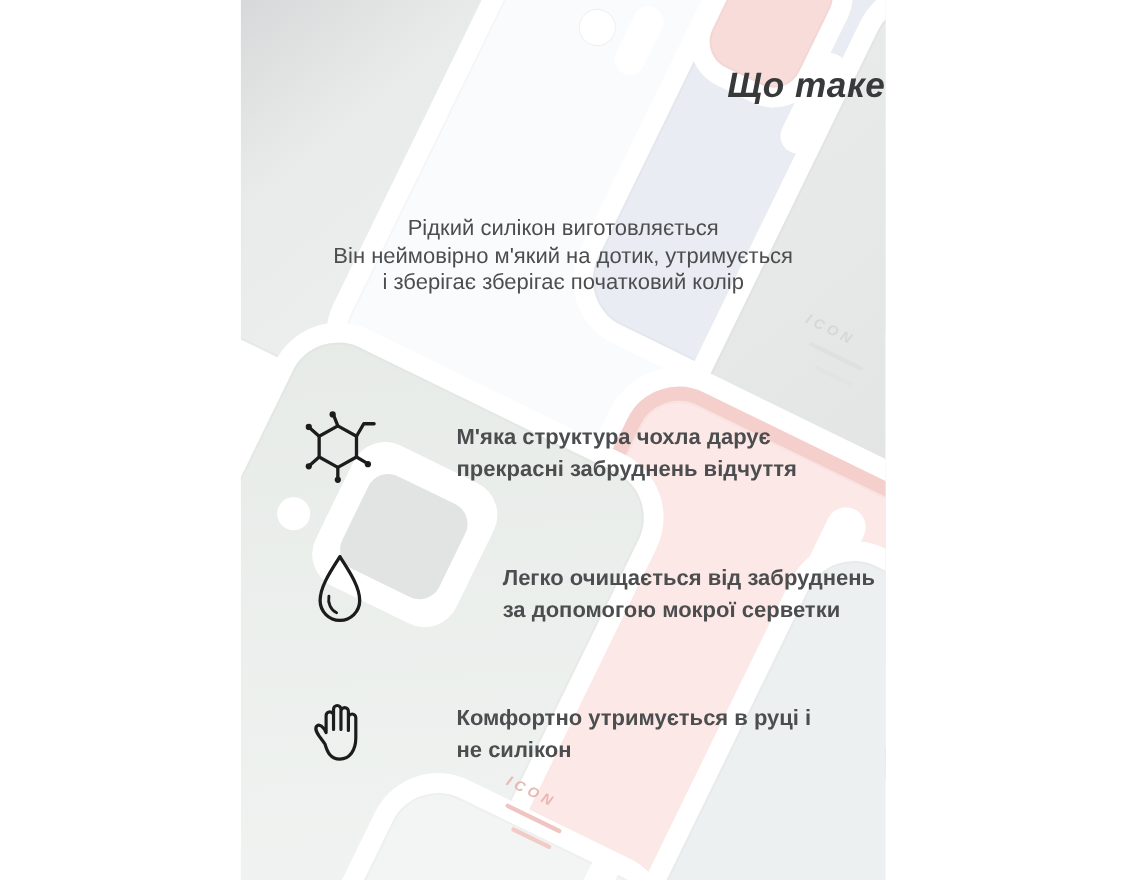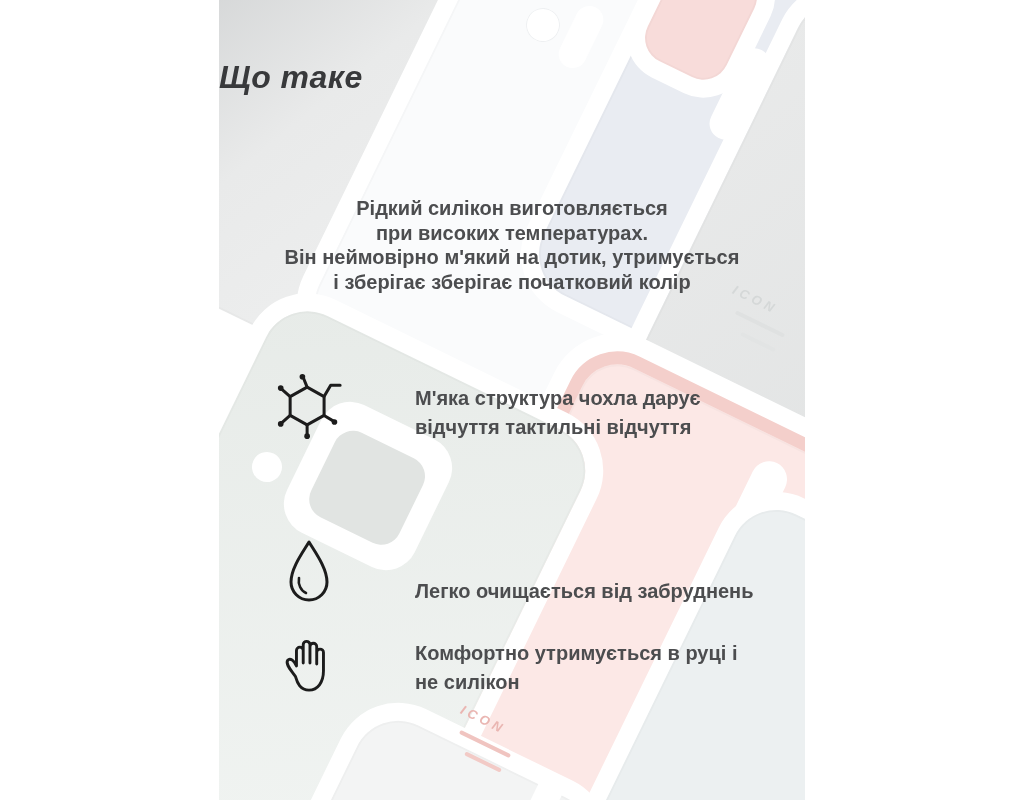--- a/index.html
+++ b/index.html
@@ -38,27 +38,27 @@
   .wm-gray{left:512px;top:292px;color:#d5d8d8;}
   .wm-pink{left:240px;top:712px;color:#eab6b2;}
   .wm-bar{position:absolute;height:4px;border-radius:2px;transform:rotate(26deg);}
   .bar-g1{left:514px;top:322px;width:54px;background:#dfe1e1;}
   .bar-g2{left:520px;top:340px;width:38px;background:#e2e4e4;}
   .bar-p1{left:238px;top:742px;width:56px;background:#f0c4c0;}
   .bar-p2{left:244px;top:760px;width:40px;background:#f2cac6;}
 
   
   .fg{position:absolute;left:0;top:0;width:100%;height:100%;z-index:5;}
-  .title{position:absolute;top:56px;left:0;width:100%;text-align:left;
+  .title{position:absolute;top:56px;left:0;width:100%;text-align:right;
          font-weight:bold;font-style:italic;font-size:32px;line-height:42px;
          color:#38393b;letter-spacing:0.5px;}
   .intro{position:absolute;top:196px;left:0;width:100%;text-align:center;
-         font-weight:bold;font-size:20px;line-height:24.5px;color:#4c4d4f;}
+         font-weight:normal;font-size:20px;line-height:24.5px;color:#4c4d4f;}
   .feature{position:absolute;left:54px;display:flex;align-items:flex-end;}
-  .f1{top:370px;} .f2{top:536px;} .f3{top:633px;}
+  .f1{top:370px;} .f2{top:500px;gap:42px;} .f3{top:633px;}
   .icon-box{width:72px;display:flex;justify-content:center;align-items:center;flex:0 0 72px;}
   .feature-text{margin-left:70px;font-weight:bold;font-size:20px;line-height:29px;
                 color:#4c4d4f;white-space:nowrap;}
   svg{display:block;}
 </style>
 </head>
 <body>
 
 <div class="canvas">
   <div class="poster">
@@ -88,21 +88,20 @@
     <div class="wm-bar bar-p1"></div>
     <div class="wm-bar bar-p2"></div>
 
     <div class="fg">
       <div class="title">
         <div>Що таке</div>
       </div>
 
       <div class="intro">
         <div>Рідкий силікон виготовляється</div>
-        <div>при високих температурах.</div>
         <div>Він неймовірно м'який на дотик, утримується</div>
         <div>і зберігає зберігає початковий колір</div>
       </div>
 
       <div class="feature f1">
         <div class="icon-box">
           <svg width="66" height="72" viewBox="0 0 70 76" fill="none" stroke="#1c1c1c" stroke-width="3.2" stroke-linecap="round" stroke-linejoin="round">
             <polygon points="33,18 51,28 51,48 33,58 15,48 15,28"></polygon>
             <line x1="15" y1="28" x2="6" y2="20"></line>
               <circle cx="5" cy="19" r="3" fill="#1c1c1c" stroke="none"></circle>
@@ -112,33 +111,34 @@
               <circle cx="33" cy="70" r="3" fill="#1c1c1c" stroke="none"></circle>
             <line x1="51" y1="48" x2="61" y2="54"></line>
               <circle cx="62" cy="55" r="3" fill="#1c1c1c" stroke="none"></circle>
             <line x1="33" y1="18" x2="29" y2="8"></line>
               <circle cx="28" cy="7" r="3" fill="#1c1c1c" stroke="none"></circle>
             <polyline points="51,28 58,16 68,16"></polyline>
           </svg>
         </div>
         <div class="feature-text">
           <div>М'яка структура чохла дарує</div>
-          <div>відчуття тактильні відчуття</div>
+          <div>прекрасні забруднень відчуття</div>
         </div>
       </div>
 
       <div class="feature f2">
         <div class="icon-box">
           <svg width="52" height="70" viewBox="0 0 52 70" fill="none" stroke="#1c1c1c" stroke-width="3" stroke-linecap="round" stroke-linejoin="round">
             <path d="M26,6 C20,16 8,32 8,46 a18,18 0 0 0 36,0 C44,32 32,16 26,6 Z"></path>
             <path d="M16,42 a11,13 0 0 0 7,15" stroke-width="2.6"></path>
           </svg>
         </div>
         <div class="feature-text">
           <div>Легко очищається від забруднень</div>
+          <div>за допомогою мокрої серветки</div>
         </div>
       </div>
 
       <div class="feature f3">
         <div class="icon-box">
           <svg width="54" height="64" viewBox="0 0 56 64" fill="none" stroke="#1c1c1c" stroke-width="3" stroke-linecap="round" stroke-linejoin="round">
             <path d="M14,44 C10,38 3,31 6,27 c2.5,-3 7,1 9,6
                      L15,17 a3.5,3.5 0 0 1 7,0 L22,30
                      L22,11 a3.5,3.5 0 0 1 7,0 L29,30
                      L29,13 a3.5,3.5 0 0 1 7,0 L36,31

